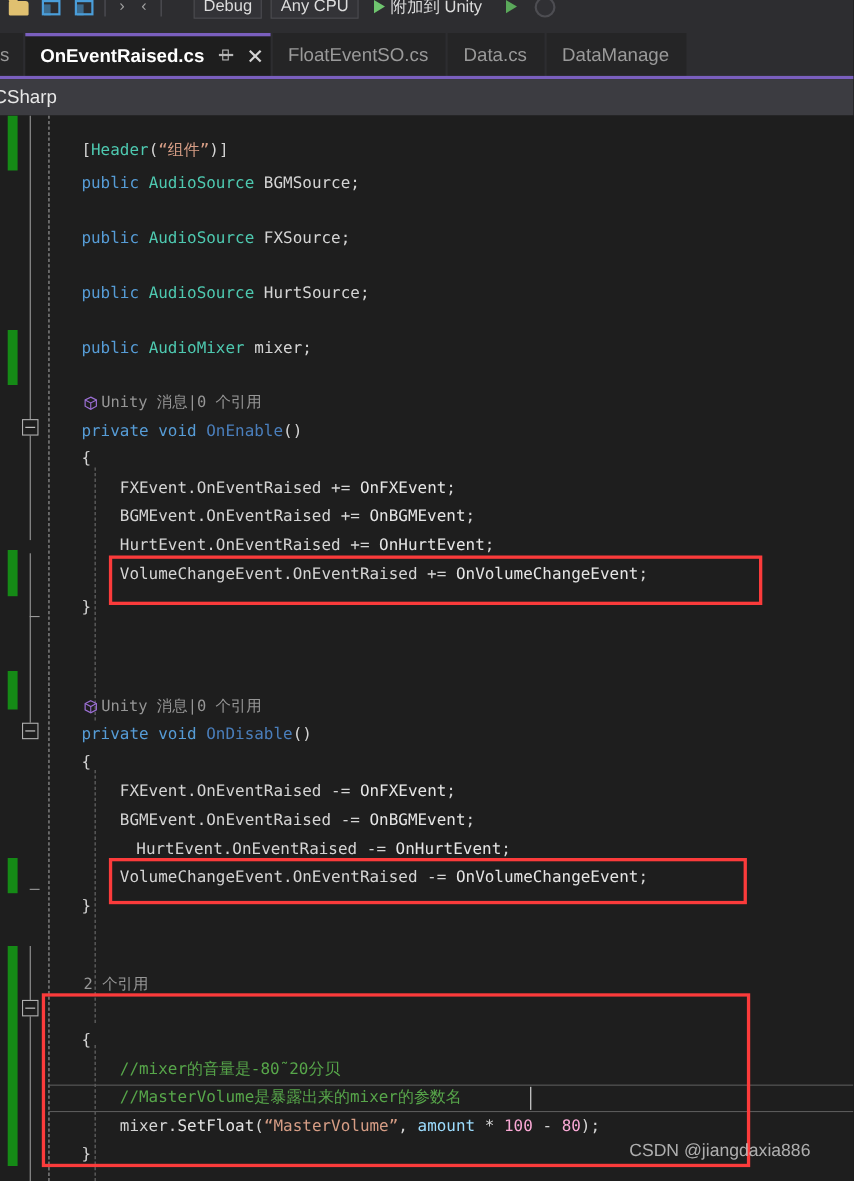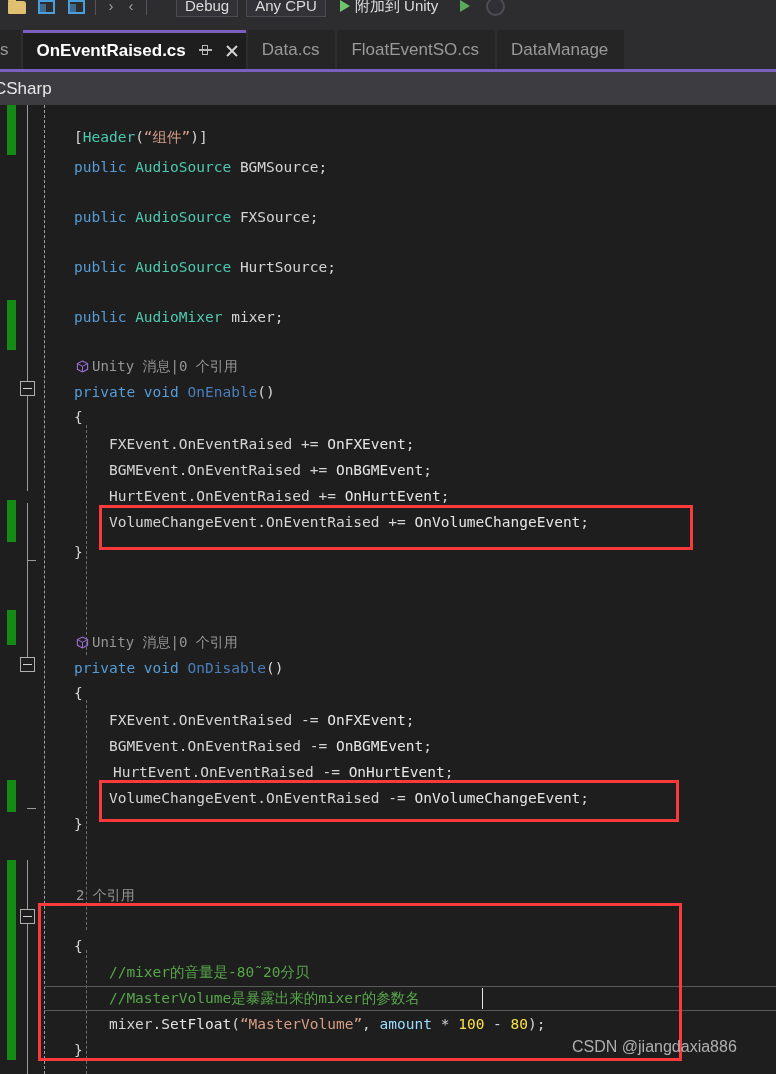--- a/index.html
+++ b/index.html
@@ -69,21 +69,21 @@
         font-family:"DejaVu Sans Mono","Liberation Mono",monospace;font-size:14.5px;}
   .ln{position:absolute;left:0;height:25px;line-height:25px;white-space:pre;color:#d4d4d4;}
   .ln span{white-space:pre;}
   .kw{color:#569cd6;}
   .ty{color:#4ec9b0;}
   .mth{color:#e5e5e5;}
   .mthb{color:#4a7ebb;}
   .str{color:#d69d85;}
   .cmt{color:#57a64a;}
   .prm{color:#9cdcfe;}
-  .num{color:#fde047;}
+  .num{color:#f9a8d4;}
   .pln{color:#d4d4d4;}
   .op{color:#d4d4d4;}
 
   
   .lens{position:absolute;height:22px;line-height:22px;color:#969696;font-size:14px;white-space:pre;
         font-family:"DejaVu Sans Mono","Liberation Mono",monospace;display:flex;align-items:center;}
   .cube{width:13px;height:13px;margin-right:3px;position:relative;flex:0 0 auto;}
   .cube svg{display:block;}
 
   
@@ -134,24 +134,24 @@
     <div class="tabrow">
       <div class="tab partial">
         <span class="tname">s</span>
       </div>
       <div class="tab active">
         <span class="tname">OnEventRaised.cs</span>
         <span class="pin-icon"></span>
         <span class="close-icon"></span>
       </div>
       <div class="tab">
+        <span class="tname">FloatEventSO.cs</span>
+      </div>
+      <div class="tab">
         <span class="tname">Data.cs</span>
-      </div>
-      <div class="tab">
-        <span class="tname">FloatEventSO.cs</span>
       </div>
       <div class="tab">
         <span class="tname">DataManage</span>
       </div>
     </div>
   </div>
 
   <div class="breadcrumb">
     <span class="bc-text">CSharp</span>
   </div>
@@ -193,21 +193,21 @@
         <div class="ln" style="top: 300px; left: 74px;"><span class="pln">{</span></div>
         <div class="ln" style="top: 327px; left: 74px;"><span class="pln">    FXEvent.OnEventRaised </span><span class="op">+=</span><span class="pln"> </span><span class="mth">OnFXEvent</span><span class="pln">;</span></div>
         <div class="ln" style="top: 353px; left: 74px;"><span class="pln">    BGMEvent.OnEventRaised </span><span class="op">+=</span><span class="pln"> </span><span class="mth">OnBGMEvent</span><span class="pln">;</span></div>
         <div class="ln" style="top: 379px; left: 74px;"><span class="pln">    HurtEvent.OnEventRaised </span><span class="op">+=</span><span class="pln"> </span><span class="mth">OnHurtEvent</span><span class="pln">;</span></div>
         <div class="ln" style="top: 405px; left: 74px;"><span class="pln">    VolumeChangeEvent.OnEventRaised </span><span class="op">+=</span><span class="pln"> </span><span class="mth">OnVolumeChangeEvent</span><span class="pln">;</span></div>
         <div class="ln" style="top: 435px; left: 74px;"><span class="pln">}</span></div>
         <div class="ln" style="top: 551px; left: 74px;"><span class="kw">private</span><span class="pln"> </span><span class="kw">void</span><span class="pln"> </span><span class="mthb">OnDisable</span><span class="pln">()</span></div>
         <div class="ln" style="top: 576px; left: 74px;"><span class="pln">{</span></div>
         <div class="ln" style="top: 603px; left: 74px;"><span class="pln">    FXEvent.OnEventRaised </span><span class="op">-=</span><span class="pln"> </span><span class="mth">OnFXEvent</span><span class="pln">;</span></div>
         <div class="ln" style="top: 629px; left: 74px;"><span class="pln">    BGMEvent.OnEventRaised </span><span class="op">-=</span><span class="pln"> </span><span class="mth">OnBGMEvent</span><span class="pln">;</span></div>
-        <div class="ln" style="top: 655px; left: 78px;"><span class="pln">    HurtEvent.OnEventRaised </span><span class="op">-=</span><span class="pln"> </span><span class="mth">OnHurtEvent</span><span class="pln">;</span></div>
+        <div class="ln" style="top: 655px; left: 89px;"><span class="pln">    HurtEvent.OnEventRaised </span><span class="op">-=</span><span class="pln"> </span><span class="mth">OnHurtEvent</span><span class="pln">;</span></div>
         <div class="ln" style="top: 681px; left: 74px;"><span class="pln">    VolumeChangeEvent.OnEventRaised </span><span class="op">-=</span><span class="pln"> </span><span class="mth">OnVolumeChangeEvent</span><span class="pln">;</span></div>
         <div class="ln" style="top: 707px; left: 74px;"><span class="pln">}</span></div>
         <div class="ln" style="top: 829px; left: 74px;"><span class="pln">{</span></div>
         <div class="ln" style="top: 855px; left: 74px;"><span class="cmt">    //mixer的音量是-80˜20分贝</span></div>
         <div class="ln" style="top: 881px; left: 74px;"><span class="cmt">    //MasterVolume是暴露出来的mixer的参数名</span></div>
         <div class="ln" style="top: 907px; left: 74px;"><span class="pln">    mixer.</span><span class="mth">SetFloat</span><span class="pln">(</span><span class="str">“MasterVolume”</span><span class="pln">, </span><span class="prm">amount</span><span class="pln"> </span><span class="op">*</span><span class="pln"> </span><span class="num">100</span><span class="pln"> </span><span class="op">-</span><span class="pln"> </span><span class="num">80</span><span class="pln">);</span></div>
         <div class="ln" style="top: 933px; left: 74px;"><span class="pln">}</span></div>
         <div class="lens" style="top: 250px; left: 76px;"><span class="cube"><svg width="13" height="13" viewBox="0 0 13 13">
               <path d="M6.5 1 L11.6 3.6 L11.6 9.3 L6.5 12 L1.4 9.3 L1.4 3.6 Z" fill="none" stroke="#9b6fd4" stroke-width="1.1"></path>
               <path d="M1.4 3.6 L6.5 6.3 L11.6 3.6 M6.5 6.3 L6.5 12" fill="none" stroke="#9b6fd4" stroke-width="1"></path>

